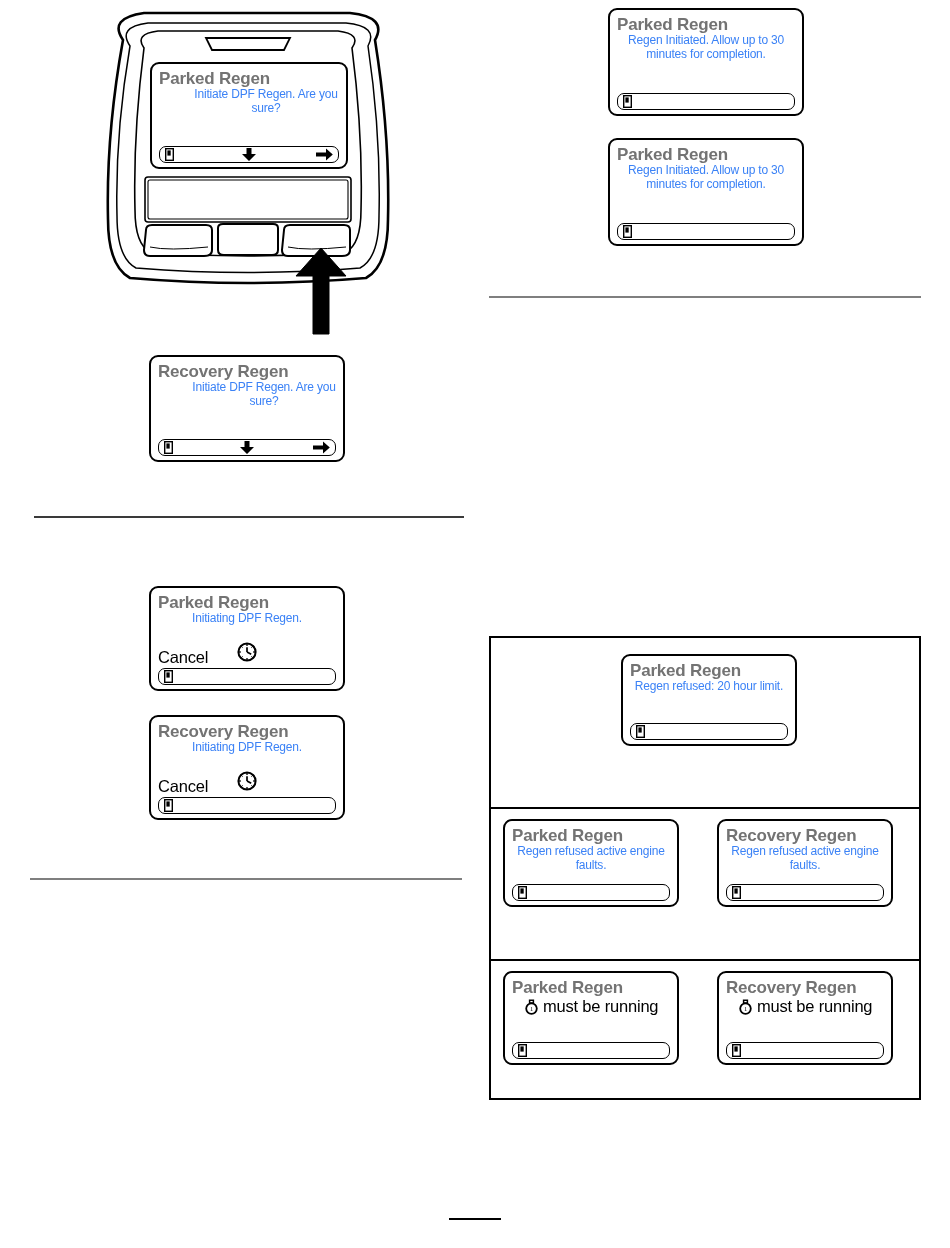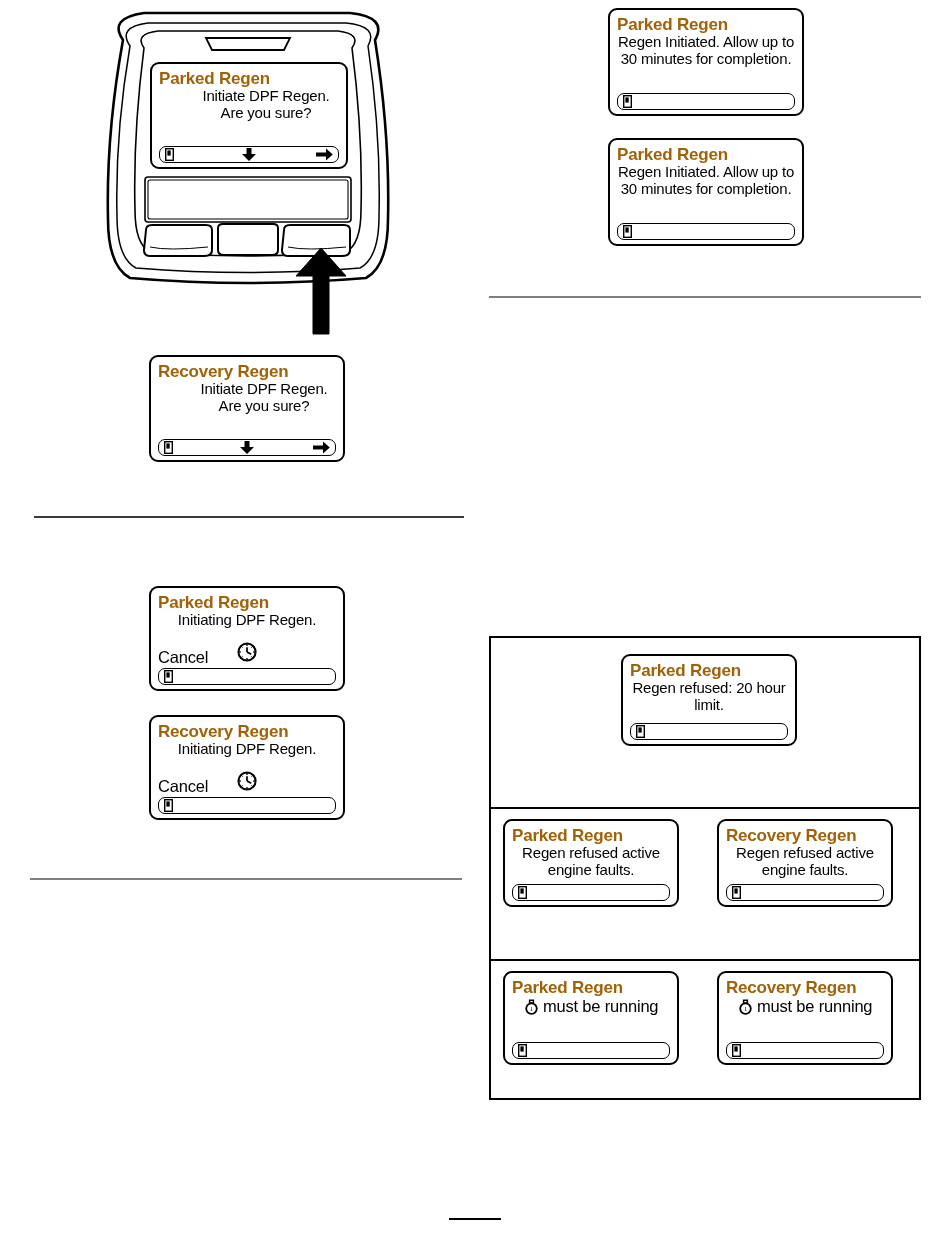--- a/index.html
+++ b/index.html
@@ -23,29 +23,29 @@
     border: 2.5px solid #000;
     border-radius: 9px;
     padding: 5px 7px 4px 7px;
     display: flex;
     flex-direction: column;
   }
   .scr-title {
     font-weight: bold;
     font-size: 17px;
     line-height: 1.12;
-    color: #a16207;
+    color: #737373;
     text-align: left;
     letter-spacing: -0.2px;
     white-space: nowrap;
   }
   .scr-body {
-    font-size: 15px;
+    font-size: 12px;
     line-height: 1.13;
-    color: #000000;
+    color: #3b82f6;
     text-align: center;
     letter-spacing: -0.2px;
     flex: 0 0 auto;
   }
   .scr-body.left { text-align: center; margin-left: 34px; }
   .scr-spacer { flex: 1 1 auto; }
 
   
   .softbar {
     position: relative;

